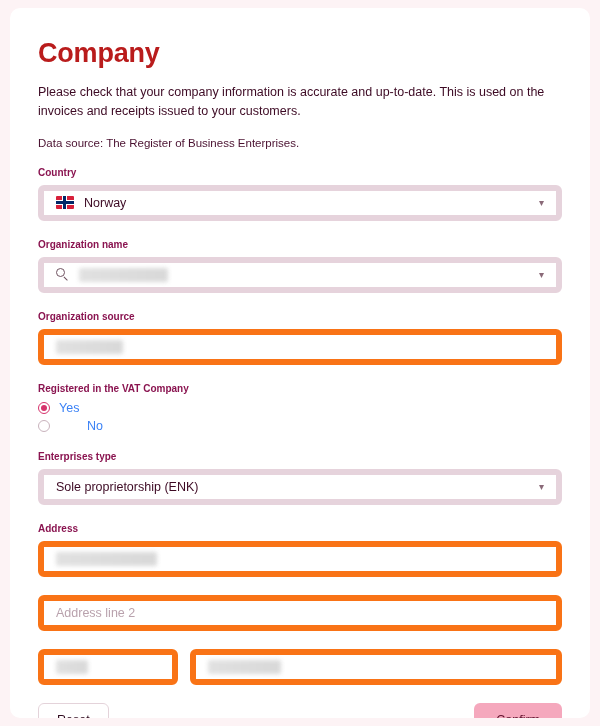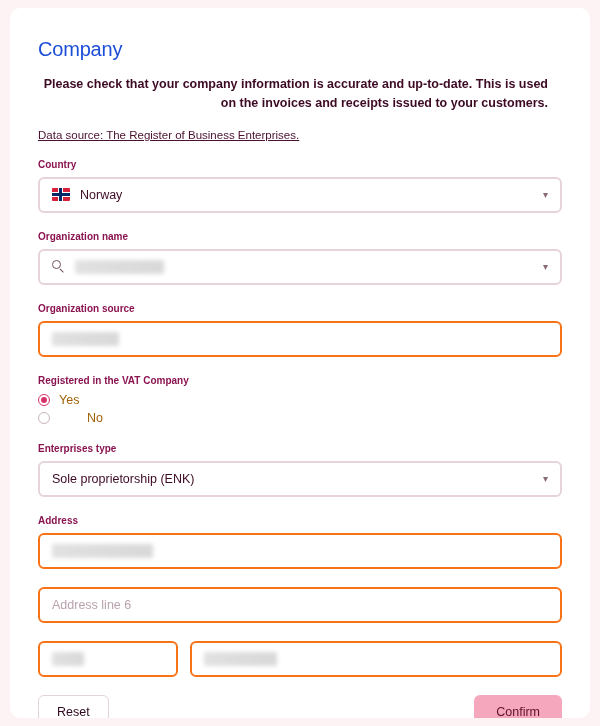--- a/index.html
+++ b/index.html
@@ -21,53 +21,51 @@
     height: 710px;
     background: #ffffff;
     border-radius: 10px;
     box-sizing: border-box;
     overflow: hidden;
   }
   .inner {
     padding: 30px 28px 0 28px;
   }
   .page-title {
-    font-size: 20px;
-    font-weight: normal;
-    color: #1d4ed8;
+    font-size: 27px;
+    font-weight: bold;
+    color: #b91c1c;
     margin: 0 0 14px 0;
     letter-spacing: -0.2px;
   }
   .intro {
     font-size: 12.5px;
     line-height: 1.5;
     color: #3d0a24;
     margin: 0 0 16px 0;
     max-width: 510px;
-    font-weight: bold;
-    text-align: right;
+    font-weight: normal;
   }
   .datasource {
     font-size: 11.5px;
     color: #4a1130;
     margin: 0 0 18px 0;
-    text-decoration: underline;
   }
   .field-label {
     font-size: 10px;
     font-weight: bold;
     color: #8a1450;
     margin: 0 0 7px 0;
   }
   .control {
     position: relative;
     box-sizing: border-box;
     width: 100%;
     height: 36px;
-    border: 2px solid #f97316;
+    border: 6px solid #f97316;
     border-radius: 6px;
     background: #ffffff;
     display: flex;
     align-items: center;
     padding: 0 12px;
     font-size: 12.5px;
     color: #3d0a24;
     margin-bottom: 18px;
   }
   .control.select {
@@ -172,21 +170,21 @@
   .radio.checked::after {
     content: "";
     position: absolute;
     width: 6px; height: 6px;
     border-radius: 50%;
     background: #d6336c;
     left: 2px; top: 2px;
   }
   .radio-label {
     font-size: 12.5px;
-    color: #a16207;
+    color: #3b82f6;
   }
   .radio-group { margin-bottom: 18px; }
   .addr-row {
     display: flex;
     gap: 12px;
     margin-bottom: 18px;
   }
   .addr-row .control { margin-bottom: 0; }
   .zip { width: 140px; flex: 0 0 140px; }
   .city { flex: 1 1 auto; }
@@ -277,21 +275,21 @@
     <div class="control select">
       <span>Sole proprietorship (ENK)</span>
       <span class="chev">▾</span>
     </div>
 
     <div class="field-label">Address</div>
     <div class="control">
       <span class="redacted">Myklanutveien 64</span>
     </div>
     <div class="control">
-      <span class="placeholder">Address line 6</span>
+      <span class="placeholder">Address line 2</span>
     </div>
     <div class="addr-row">
       <div class="control zip">
         <span class="redacted">4054</span>
       </div>
       <div class="control city">
         <span class="redacted">TANANGER</span>
       </div>
     </div>
 

